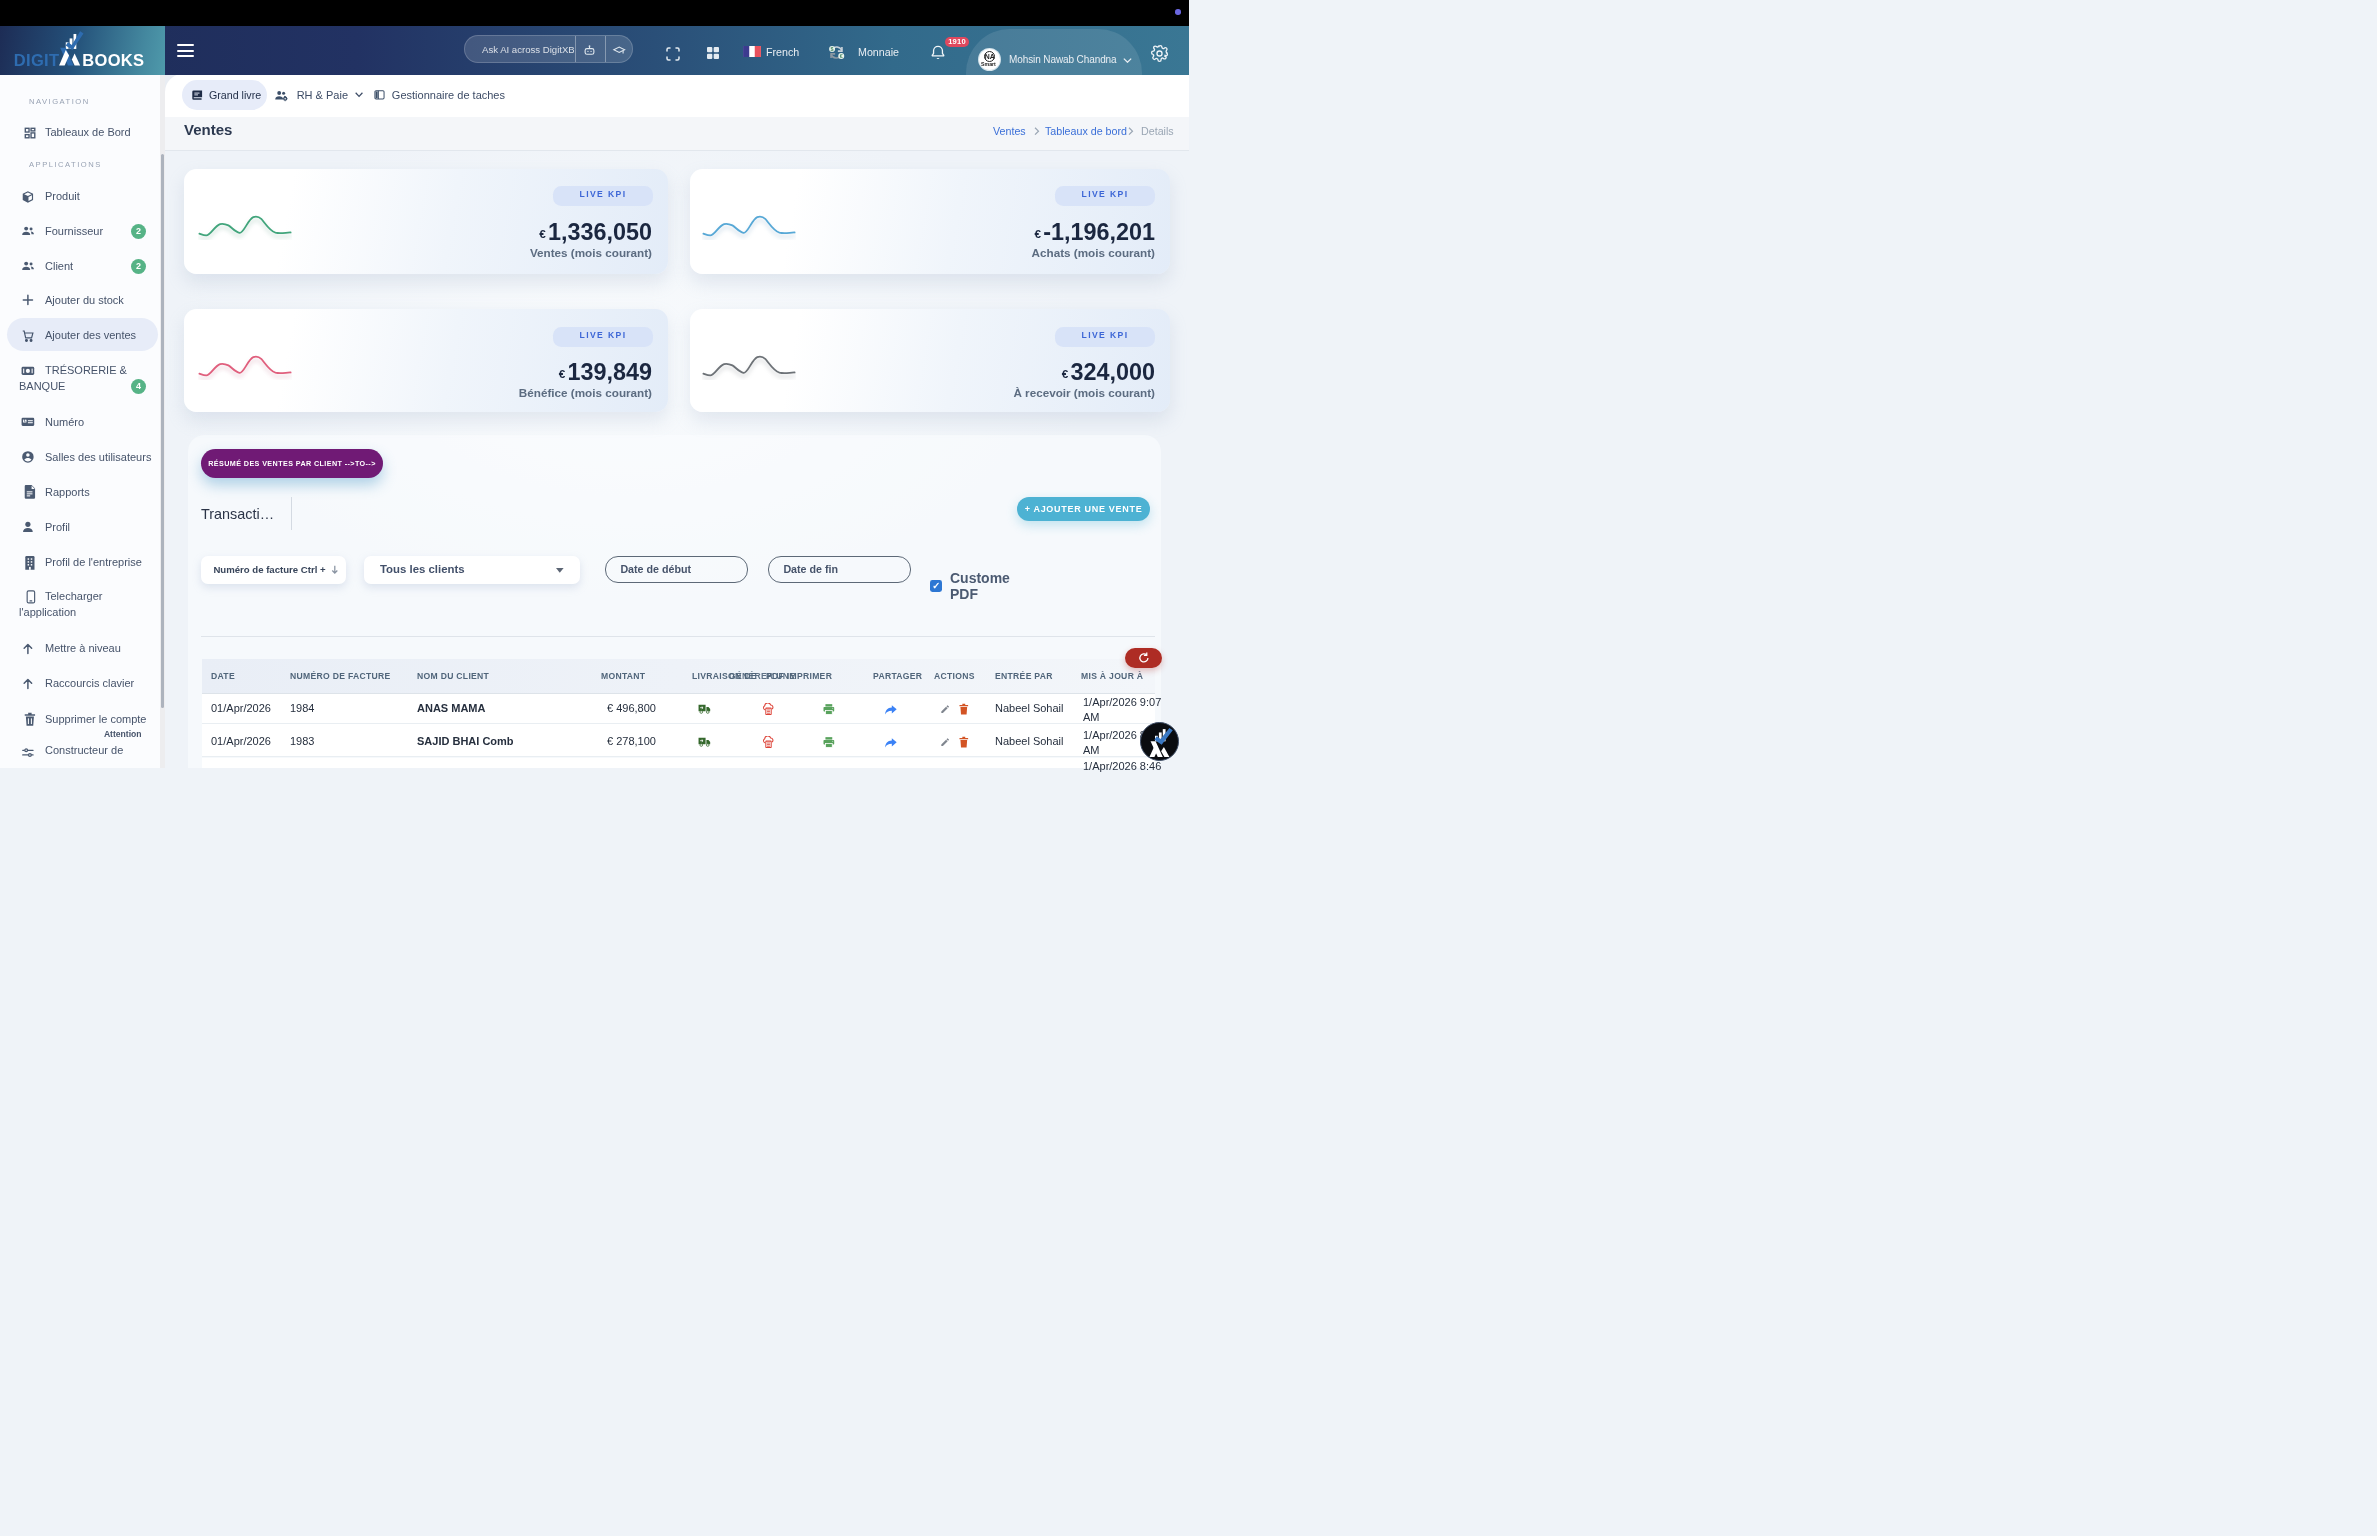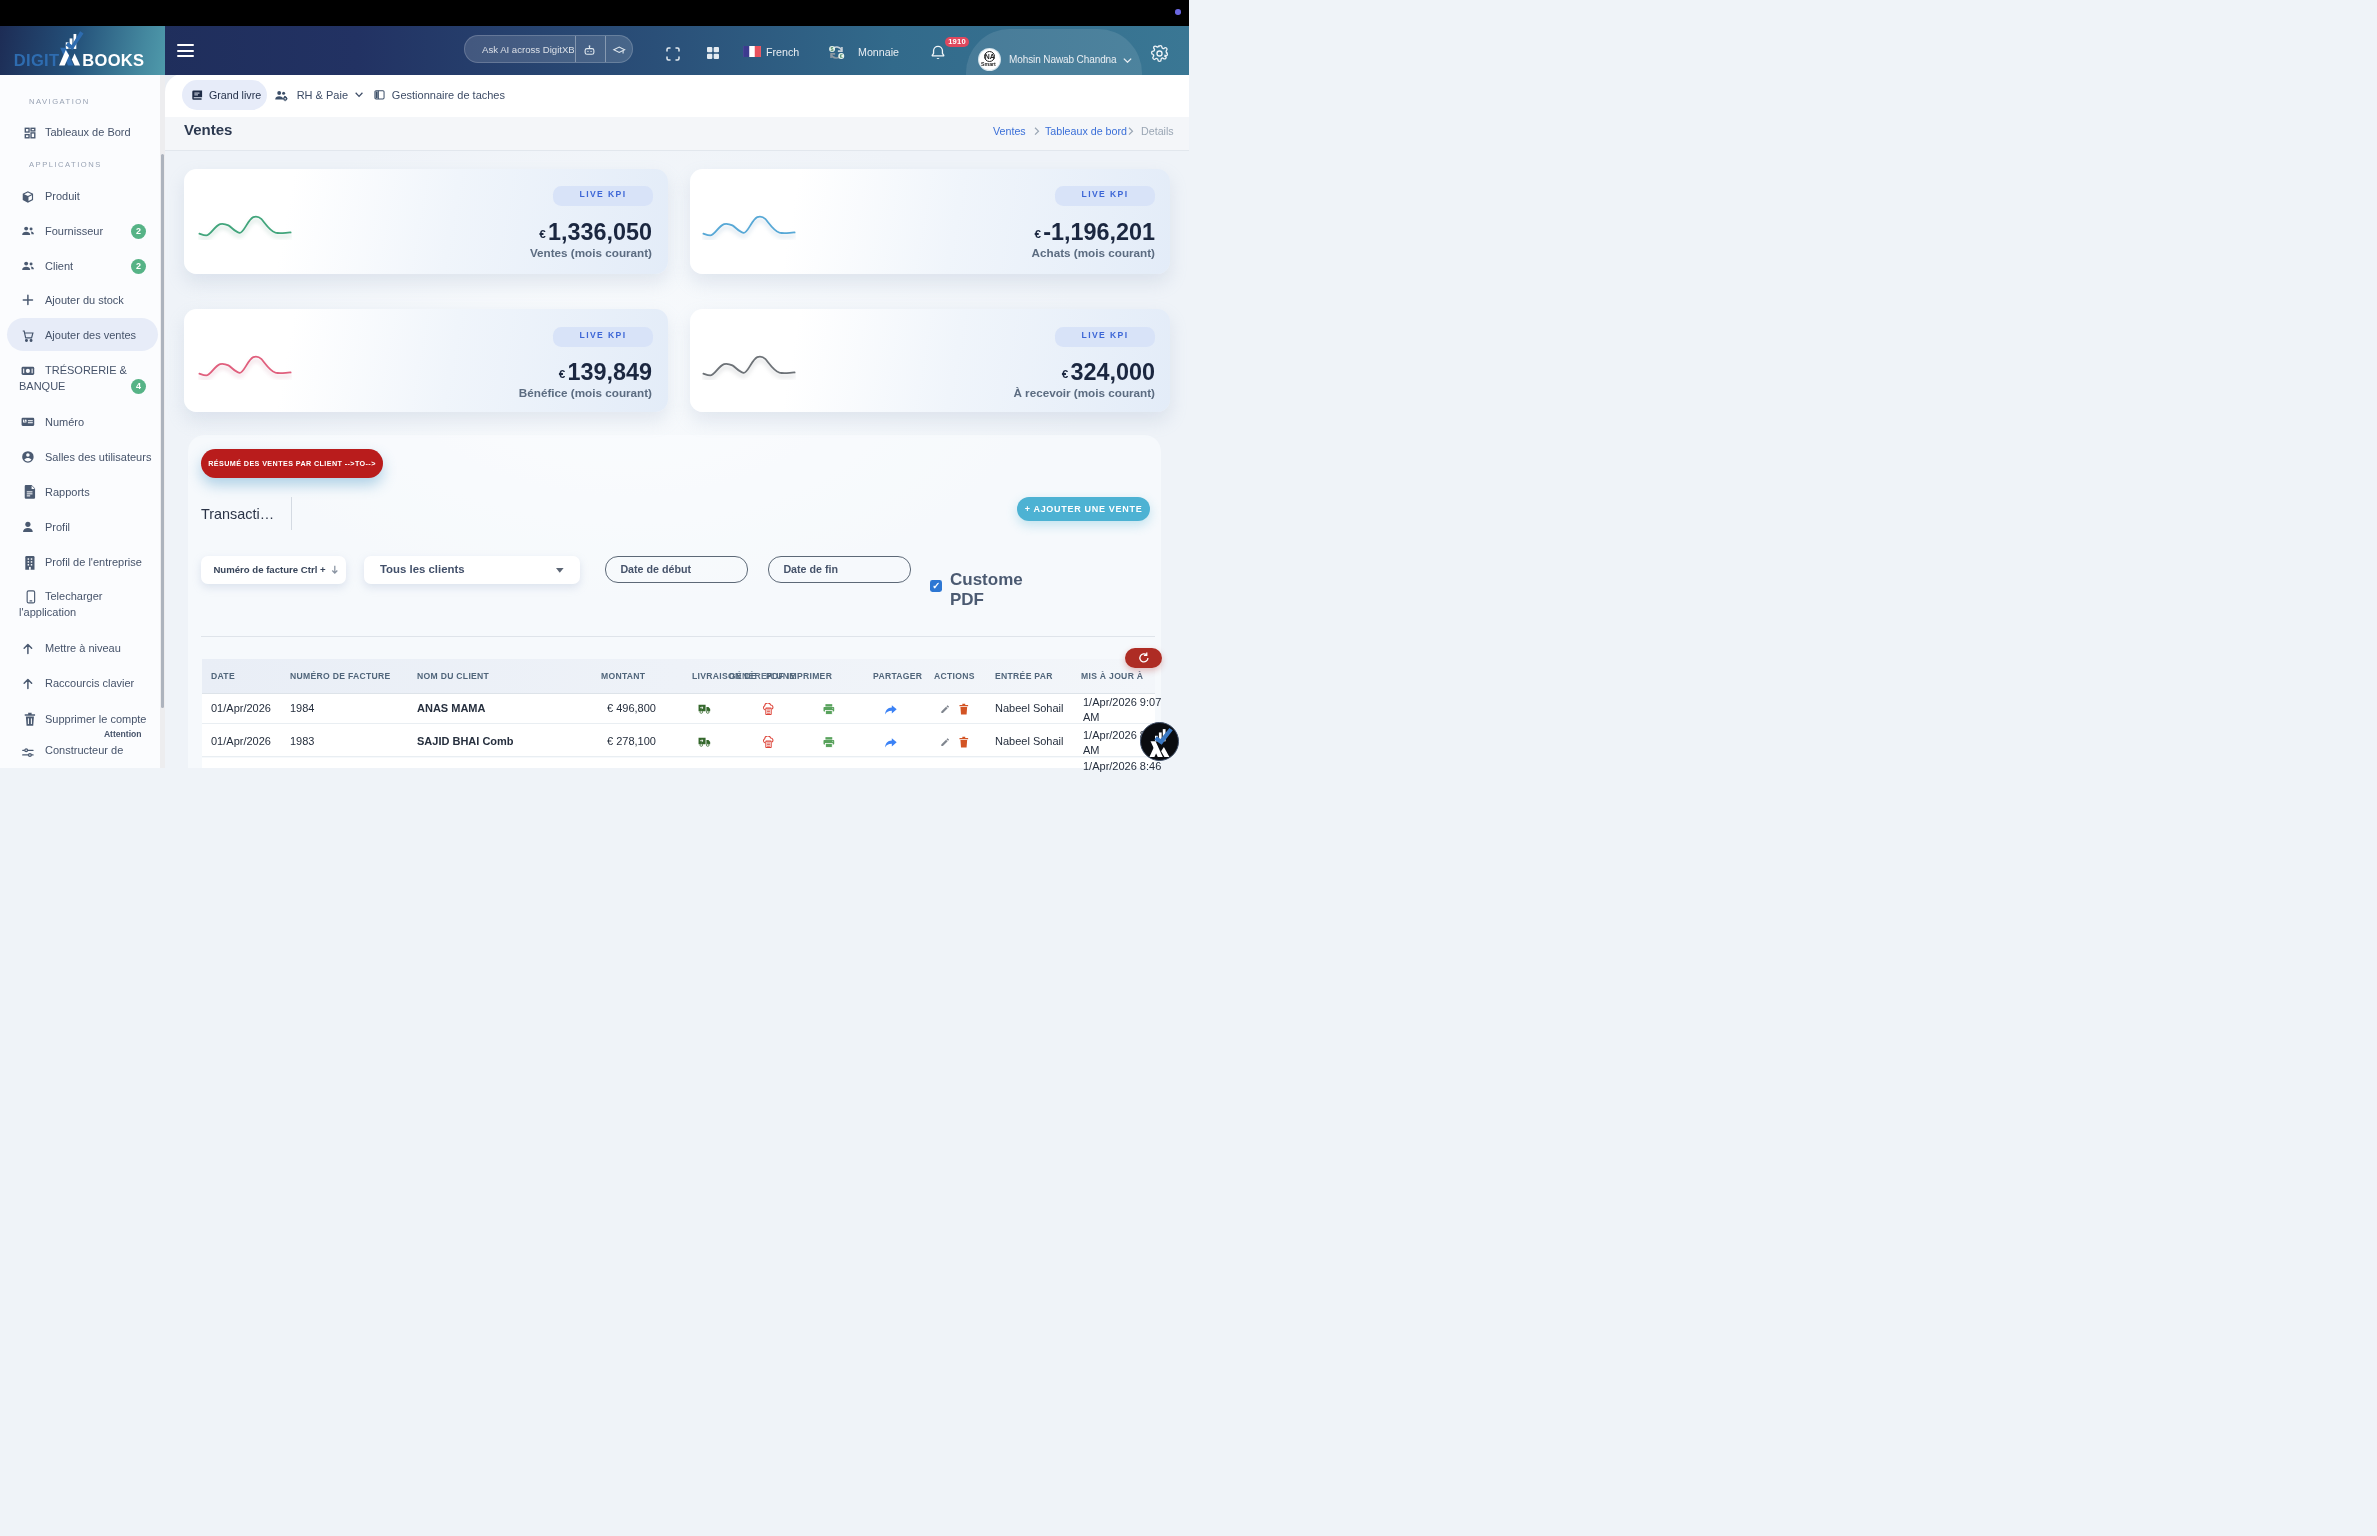--- a/index.html
+++ b/index.html
@@ -55,21 +55,21 @@
   
   .card { position:absolute; border-radius:12.4px; box-shadow:0 8.3px 18px rgba(141,161,190,0.20);
     background:linear-gradient(100deg,#ffffff 22%, #f0f5fb 55%, #e3ecf8 100%); }
   .livekpi { position:absolute; height:20px; border-radius:8.3px; background:#d8e3f8; color:#3c66d6;
     font-size:8.6px; font-weight:bold; letter-spacing:1.4px; text-align:center; line-height:16px; }
   .kval { position:absolute; text-align:right; color:#1b2740; font-weight:bold; font-size:23.4px; white-space:nowrap; }
   .kval .eur { font-size:11.7px; font-weight:bold; position:relative; top:-2.1px; margin-right:2.1px; }
   .klabel { position:absolute; text-align:right; color:#5c6c81; font-weight:bold; font-size:11.7px; white-space:nowrap; }
   .spark { position:absolute; }
   
-  #resume { position:absolute; left:201px; top:449px; width:182px; height:29px; border-radius:14.4px; background:#b91c1c;
+  #resume { position:absolute; left:201px; top:449px; width:182px; height:29px; border-radius:14.4px; background:#701a75;
     color:#fff; font-size:7.2px; font-weight:bold; letter-spacing:0.4px; text-align:center; line-height:29px; white-space:nowrap;
     box-shadow:0 6.9px 13.8px rgba(88,160,203,0.45); }
   #transhead { position:absolute; left:201px; top:506px; font-size:14.4px; color:#2b3447; }
   #transdiv { position:absolute; left:291px; top:497px; width:0.7px; height:33px; background:#d4dae2; }
   #addsale { position:absolute; left:1017px; top:497px; width:133px; height:24px; border-radius:12.4px; background:#4db2d3;
     color:#fff; font-size:9px; font-weight:bold; letter-spacing:0.7px; text-align:center; line-height:24px;
     box-shadow:0 4.1px 11px rgba(77,178,211,0.32); }
   .finput { position:absolute; top:556px; height:27.5px; background:#fff; border-radius:6.9px;
     box-shadow:0 3.4px 8.3px rgba(150,170,200,0.28); }
   .foutline { position:absolute; top:556px; height:27px; border:1.4px solid #5d6977; border-radius:13px; background:transparent; }
@@ -407,21 +407,21 @@
       <path d="M0 0 H13 L6.5 8 Z"></path>
     </svg>
 </div>
 <div class="foutline" style="left:605px;width:143px;">
   <span style="position:absolute;left:14.4px;top:6.2px;font-size:10.7px;font-weight:bold;color:#46536a;">Date de début</span>
 </div>
 <div class="foutline" style="left:768px;width:143px;">
   <span style="position:absolute;left:14.4px;top:6.2px;font-size:10.7px;font-weight:bold;color:#46536a;">Date de fin</span>
 </div>
 <div id="checkbox">✓</div>
-<div style="position:absolute;left:950px;top:570px;font-size:17px;font-weight:bold;color:#4b5a71;">Custome<br>PDF</div>
+<div style="position:absolute;left:950px;top:570px;font-size:14px;font-weight:bold;color:#4b5a71;">Custome<br>PDF</div>
 <div id="hdivider"></div>
 <div style="position:absolute;left:202px;top:659px;width:953px;height:34px;background:linear-gradient(90deg,#e9eef6,#f3f6fa);"></div>
 
 <div class="th" style="left:211px;">DATE</div>
 <div class="th" style="left:290px;">NUMÉRO DE FACTURE</div>
 <div class="th" style="left:417px;">NOM DU CLIENT</div>
 <div class="th" style="left:601px;">MONTANT</div>
 <div class="th" style="left:692px;">LIVRAISON DE</div>
 <div class="th" style="left:729px;opacity:.9">GÉNÉRER UNE</div>
 <div class="th" style="left:766px;">PDF IMPRIMER</div>

